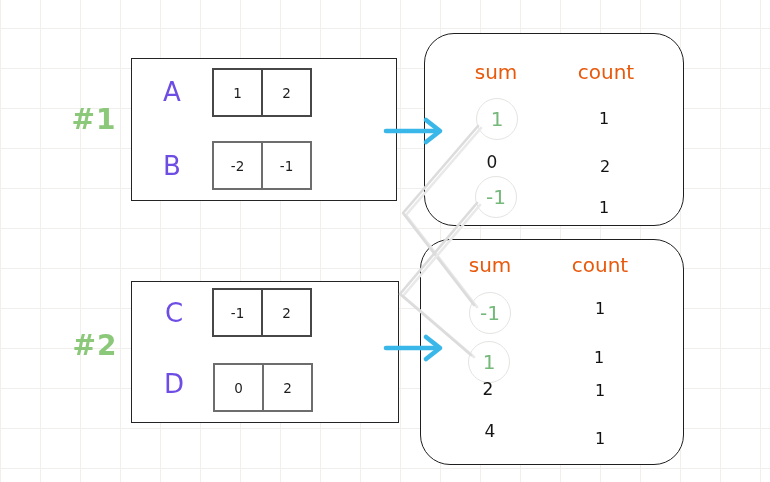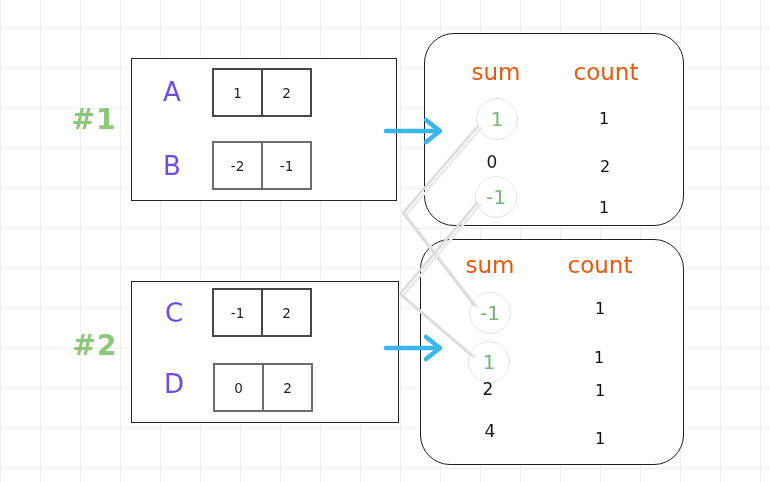--- a/index.html
+++ b/index.html
@@ -39,21 +39,21 @@
   .cell + .cell{margin-left:-2px;}
   .b-dark .cell{border:2px solid #474747;}
   .b-gray .cell{border:2px solid #6d6d6d;}
 
   .sum-table{
     background:#ffffff;
     border:1.6px solid #1f1f1f;
     border-radius:30px;
   }
   .hdr{
-    font-size:23px;color:#e8590c;font-weight:500;
+    font-size:20px;color:#e8590c;font-weight:500;
   }
   .sum-plain{
     font-size:17px;color:#161616;font-weight:500;
   }
   .count-val{
     font-size:16px;color:#111;font-weight:500;
   }
   .sum-circle{
     width:42px;height:42px;border-radius:50%;
     border:1.5px solid #e4e4e2;

